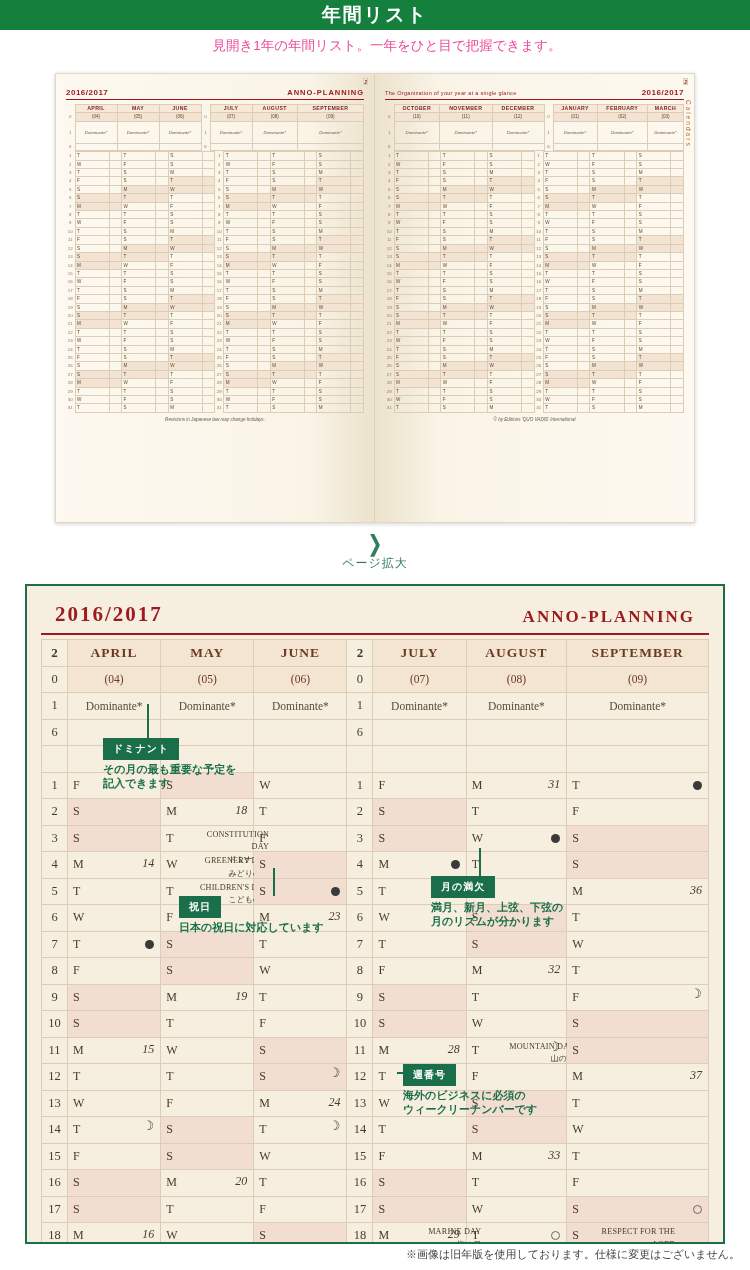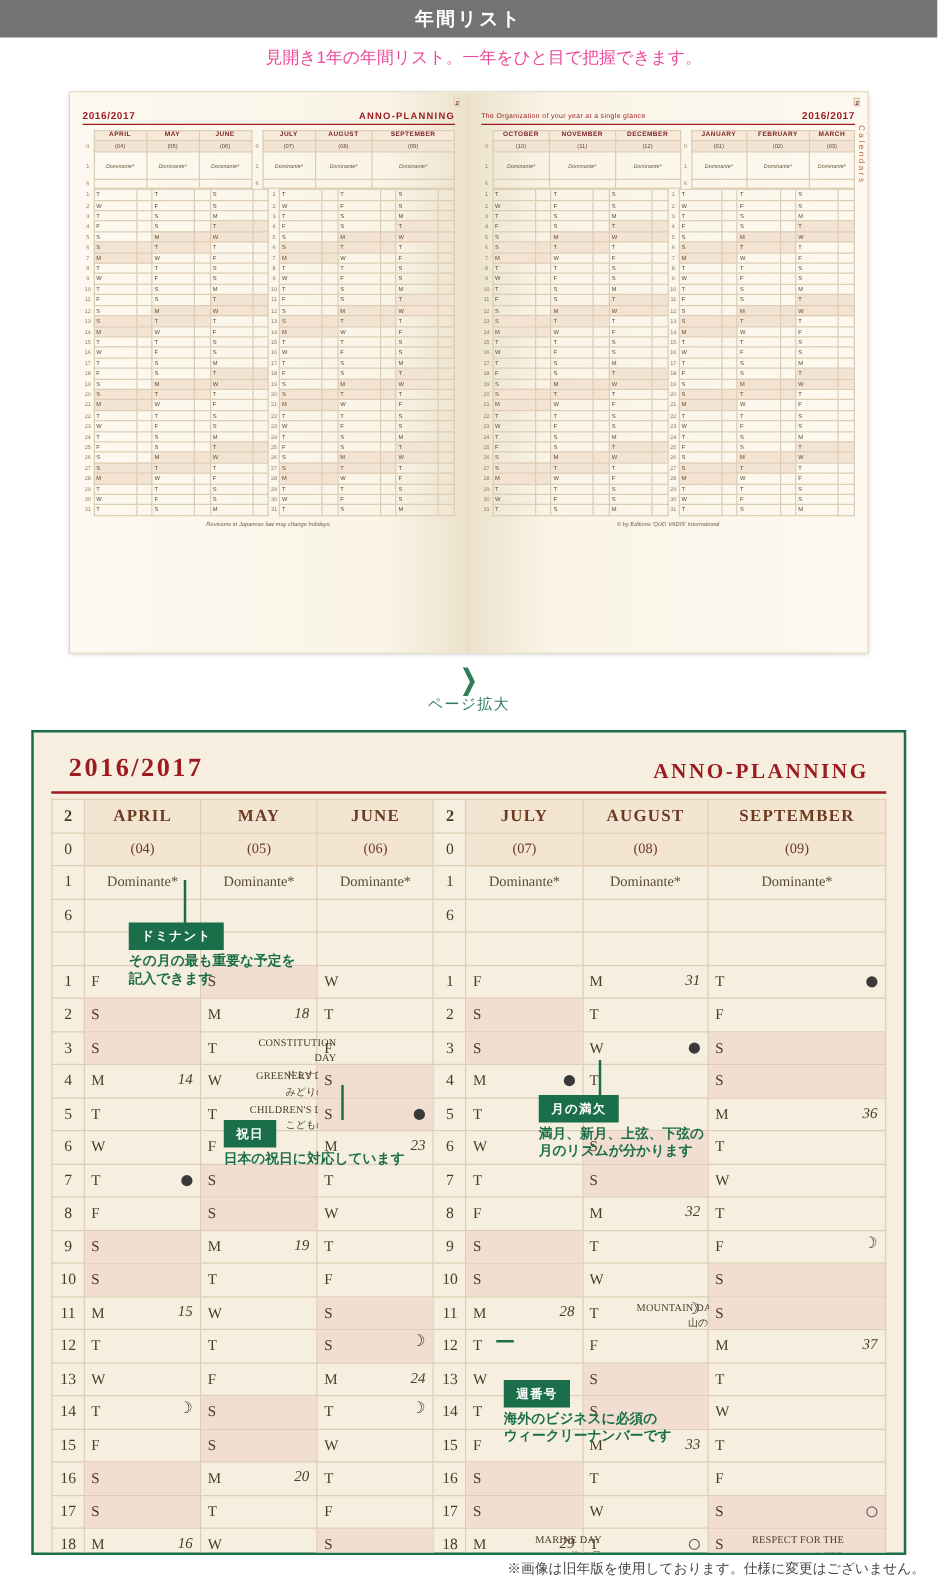--- a/index.html
+++ b/index.html
@@ -10,26 +10,26 @@
     font-family:"Liberation Sans", sans-serif;
     color:#333;
     position:relative;
     overflow:hidden;
   }
 
   
   .banner {
     width:100%;
     height:30px;
-    background:#737373;
+    background:#15803d;
     color:#ffffff;
     display:flex;
     align-items:center;
     justify-content:center;
-    font-size:15px;
+    font-size:19px;
     font-weight:bold;
     letter-spacing:2px;
   }
 
   .lead {
     margin-top:7px;
     text-align:center;
     font-size:13.5px;
     color:#ec4899;
     padding-left:24px;
@@ -1533,21 +1533,21 @@
   </div>
   <div class="cl-line" style="left:246px; top:282px; height:28px;"></div>
 
   <div class="callout" style="left:404px; top:290px;">
     <span class="cl-tag">月の満欠</span>
     <div class="cl-text">満月、新月、上弦、下弦の
 月のリズムが分かります</div>
   </div>
   <div class="cl-line" style="left:452px; top:262px; height:28px;"></div>
 
-  <div class="callout" style="left:376px; top:478px;margin-top:40px;">
+  <div class="callout" style="left:376px; top:478px;">
     <span class="cl-tag">週番号</span>
     <div class="cl-text">海外のビジネスに必須の
 ウィークリーナンバーです</div>
   </div>
   <div class="cl-line" style="left:370px; top:486px; width:14px; height:2px;"></div>
 </div>
 
 <div class="footnote">※画像は旧年版を使用しております。仕様に変更はございません。</div>
 
 </body></html>

